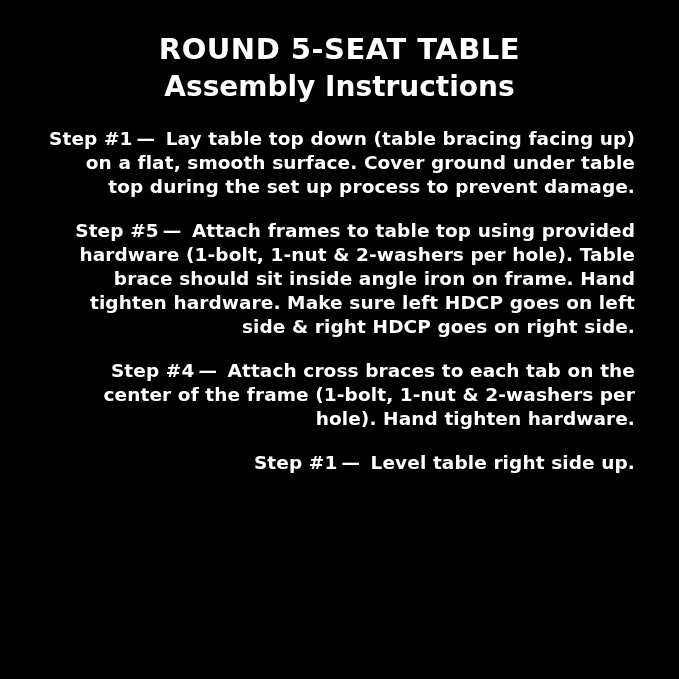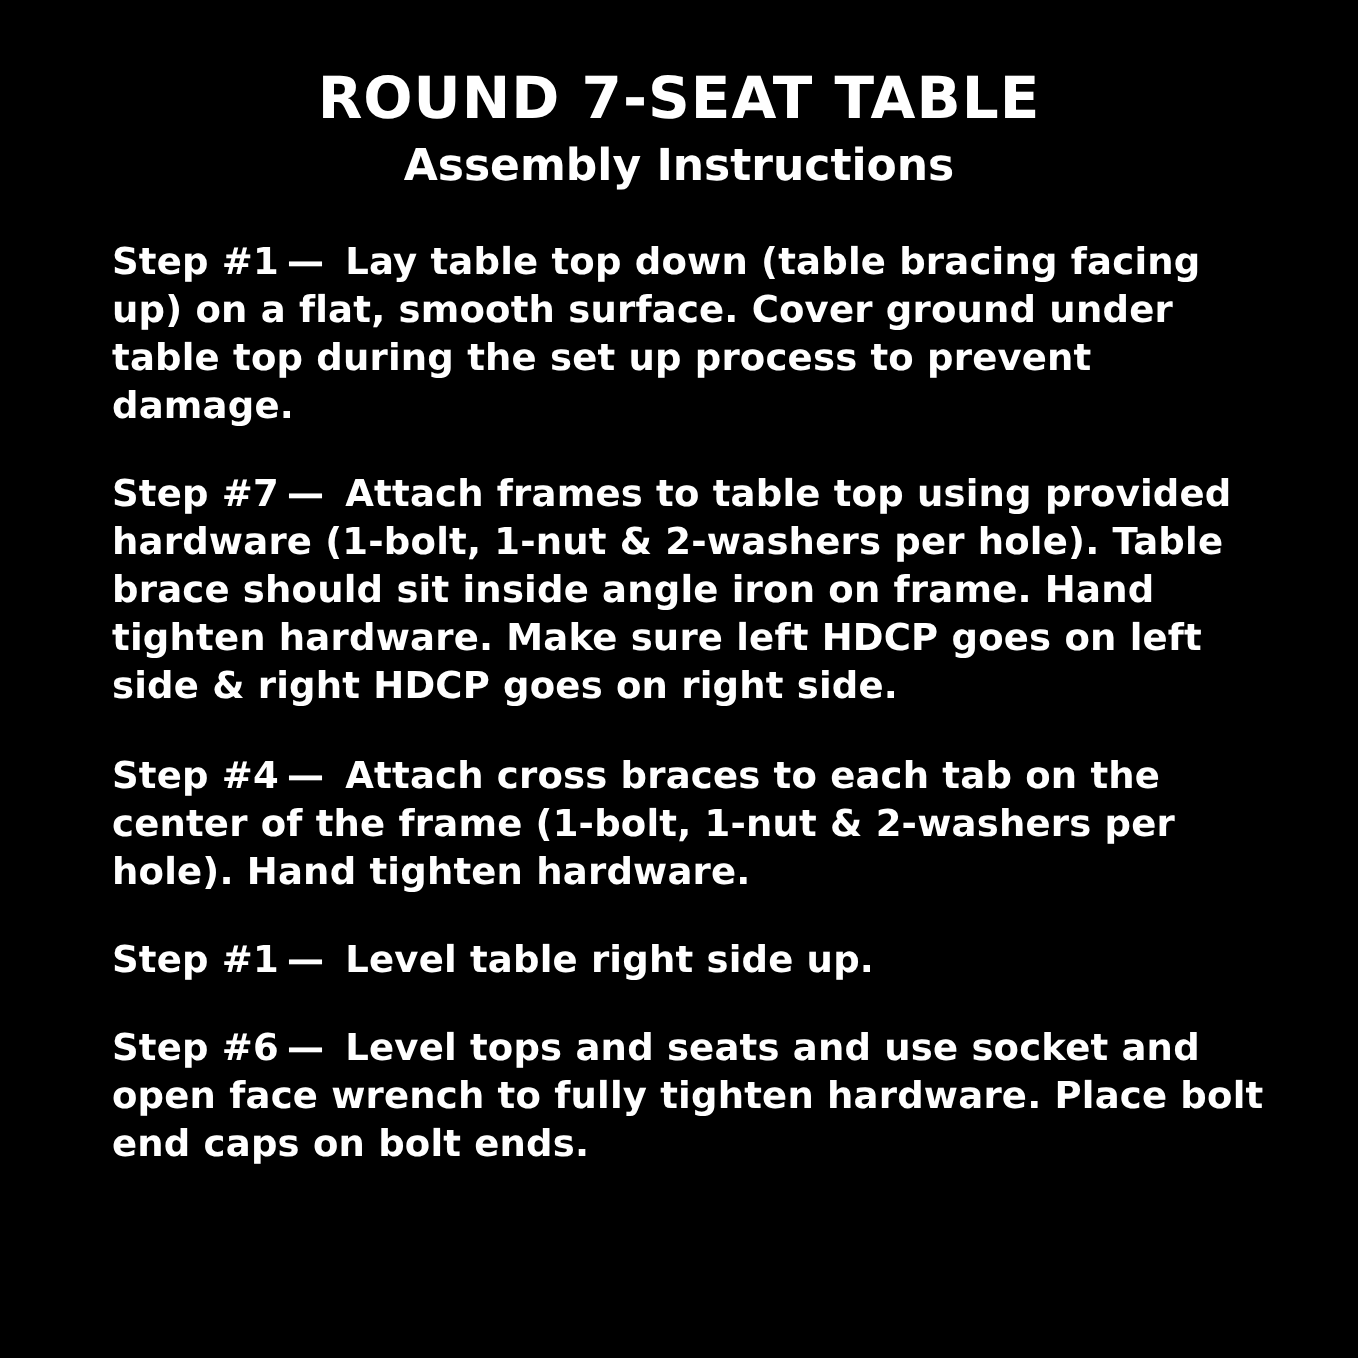--- a/index.html
+++ b/index.html
@@ -24,77 +24,73 @@
   .title {
     text-align: center;
     font-size: 29px;
     font-weight: bold;
     letter-spacing: 0.5px;
     line-height: 1.1;
     margin: 0 0 6px 0;
   }
   .subtitle {
     text-align: center;
-    font-size: 22px;
+    font-size: 28px;
     font-weight: bold;
     line-height: 1.1;
     margin: 0 0 24px 0;
   }
   .steps {
     margin: 0;
     padding: 0;
   }
   .step {
     font-size: 18.5px;
     font-weight: bold;
     line-height: 1.30;
-    margin: 0 0 20px 12px;
-    text-align: left;
+    margin: 0 0 20px 2px;
+    text-align: right;
     letter-spacing: 0.1px;
   }
   .step:last-child {
     margin-bottom: 0;
   }
   .step-label {
     white-space: nowrap;
   }
   .dash {
     padding: 0 4px;
   }
 </style>
 </head>
 <body>
 
 <div class="page">
 
-  <h1 class="title">ROUND 7-SEAT TABLE</h1>
+  <h1 class="title">ROUND 5-SEAT TABLE</h1>
   <h2 class="subtitle">Assembly Instructions</h2>
 
   <div class="steps">
 
     <p class="step">
       <span class="step-label"><span>Step #1</span><span class="dash">—</span></span>
       <span>Lay table top down (table bracing facing up) on a flat, smooth surface. Cover ground under table top during the set up process to prevent damage.</span>
     </p>
 
     <p class="step">
-      <span class="step-label"><span>Step #7</span><span class="dash">—</span></span>
+      <span class="step-label"><span>Step #5</span><span class="dash">—</span></span>
       <span>Attach frames to table top using provided hardware (1-bolt, 1-nut &amp; 2-washers per hole). Table brace should sit inside angle iron on frame. Hand tighten hardware. Make sure left HDCP goes on left side &amp; right HDCP goes on right side.</span>
     </p>
 
 
     <p class="step">
       <span class="step-label"><span>Step #4</span><span class="dash">—</span></span>
       <span>Attach cross braces to each tab on the center of the frame (1-bolt, 1-nut &amp; 2-washers per hole). Hand tighten hardware.</span>
     </p>
 
     <p class="step">
       <span class="step-label"><span>Step #1</span><span class="dash">—</span></span>
       <span>Level table right side up.</span>
     </p>
 
-    <p class="step">
-      <span class="step-label"><span>Step #6</span><span class="dash">—</span></span>
-      <span>Level tops and seats and use socket and open face wrench to fully tighten hardware. Place bolt end caps on bolt ends.</span>
-    </p>
 
   </div>
 </div>
 
 </body></html>

